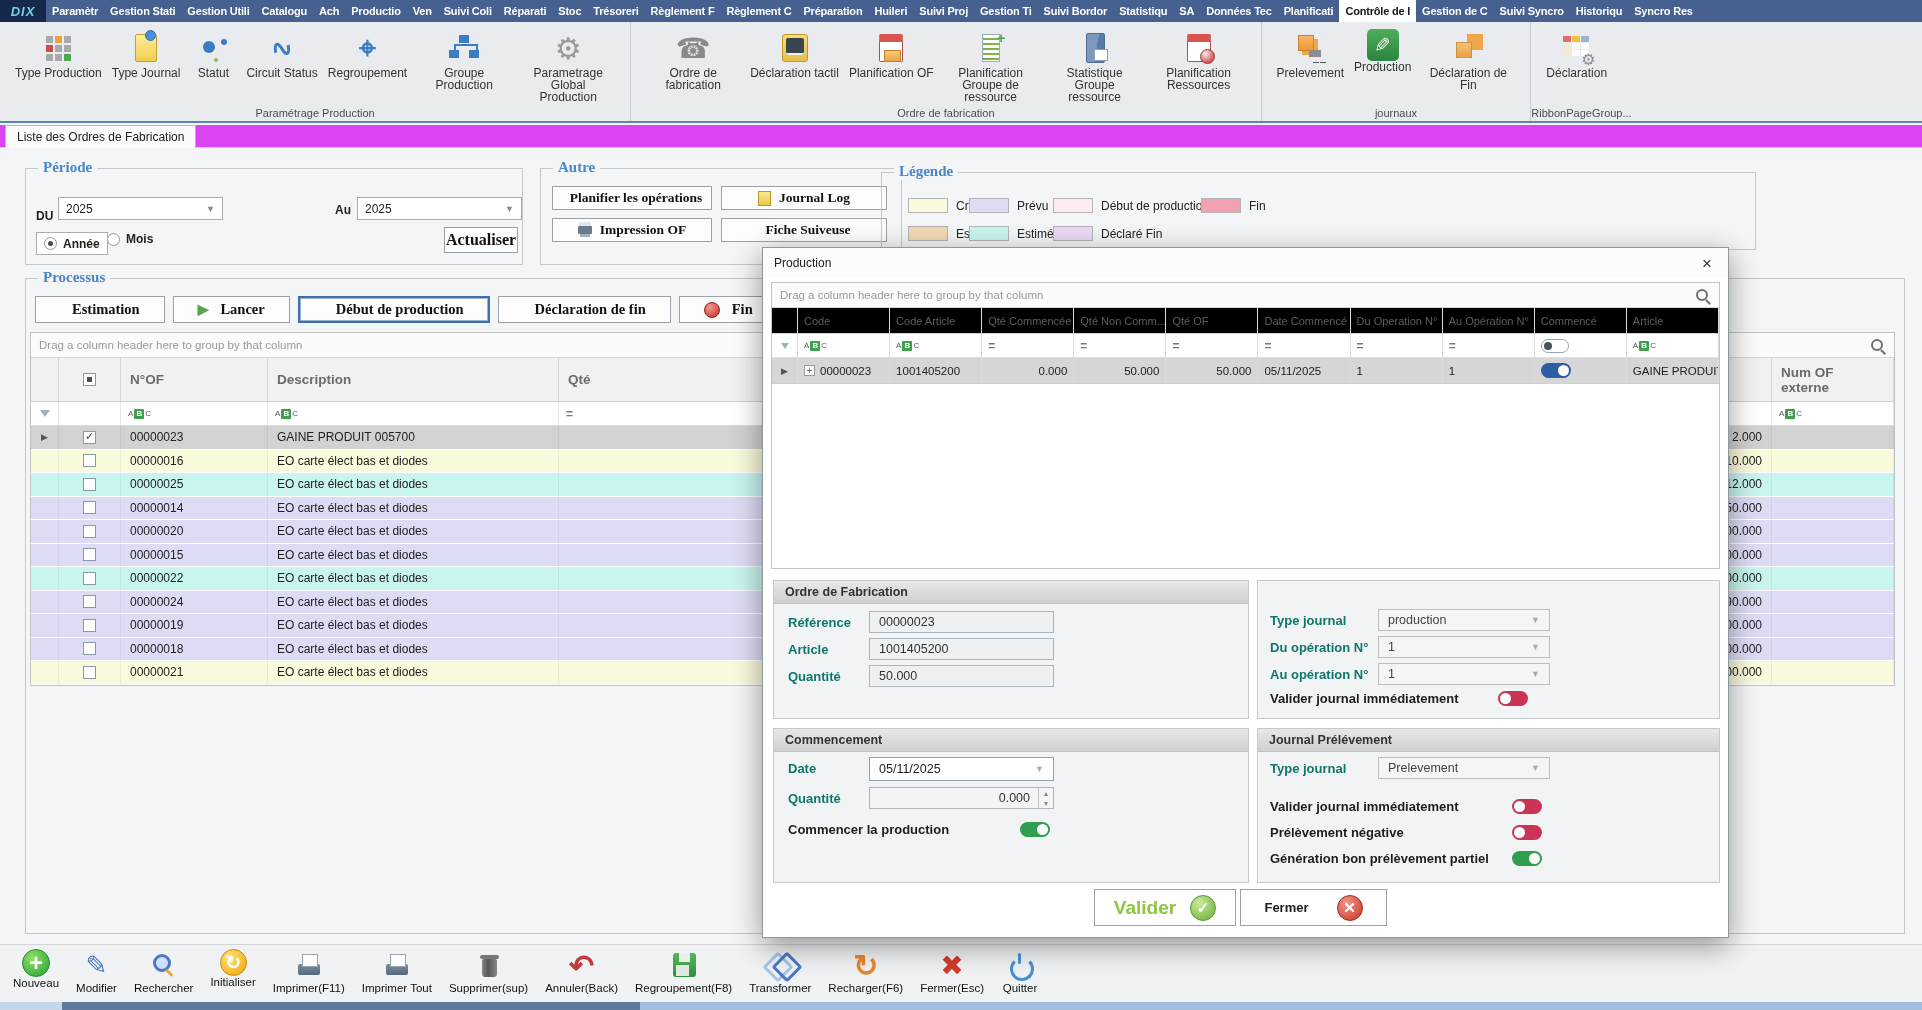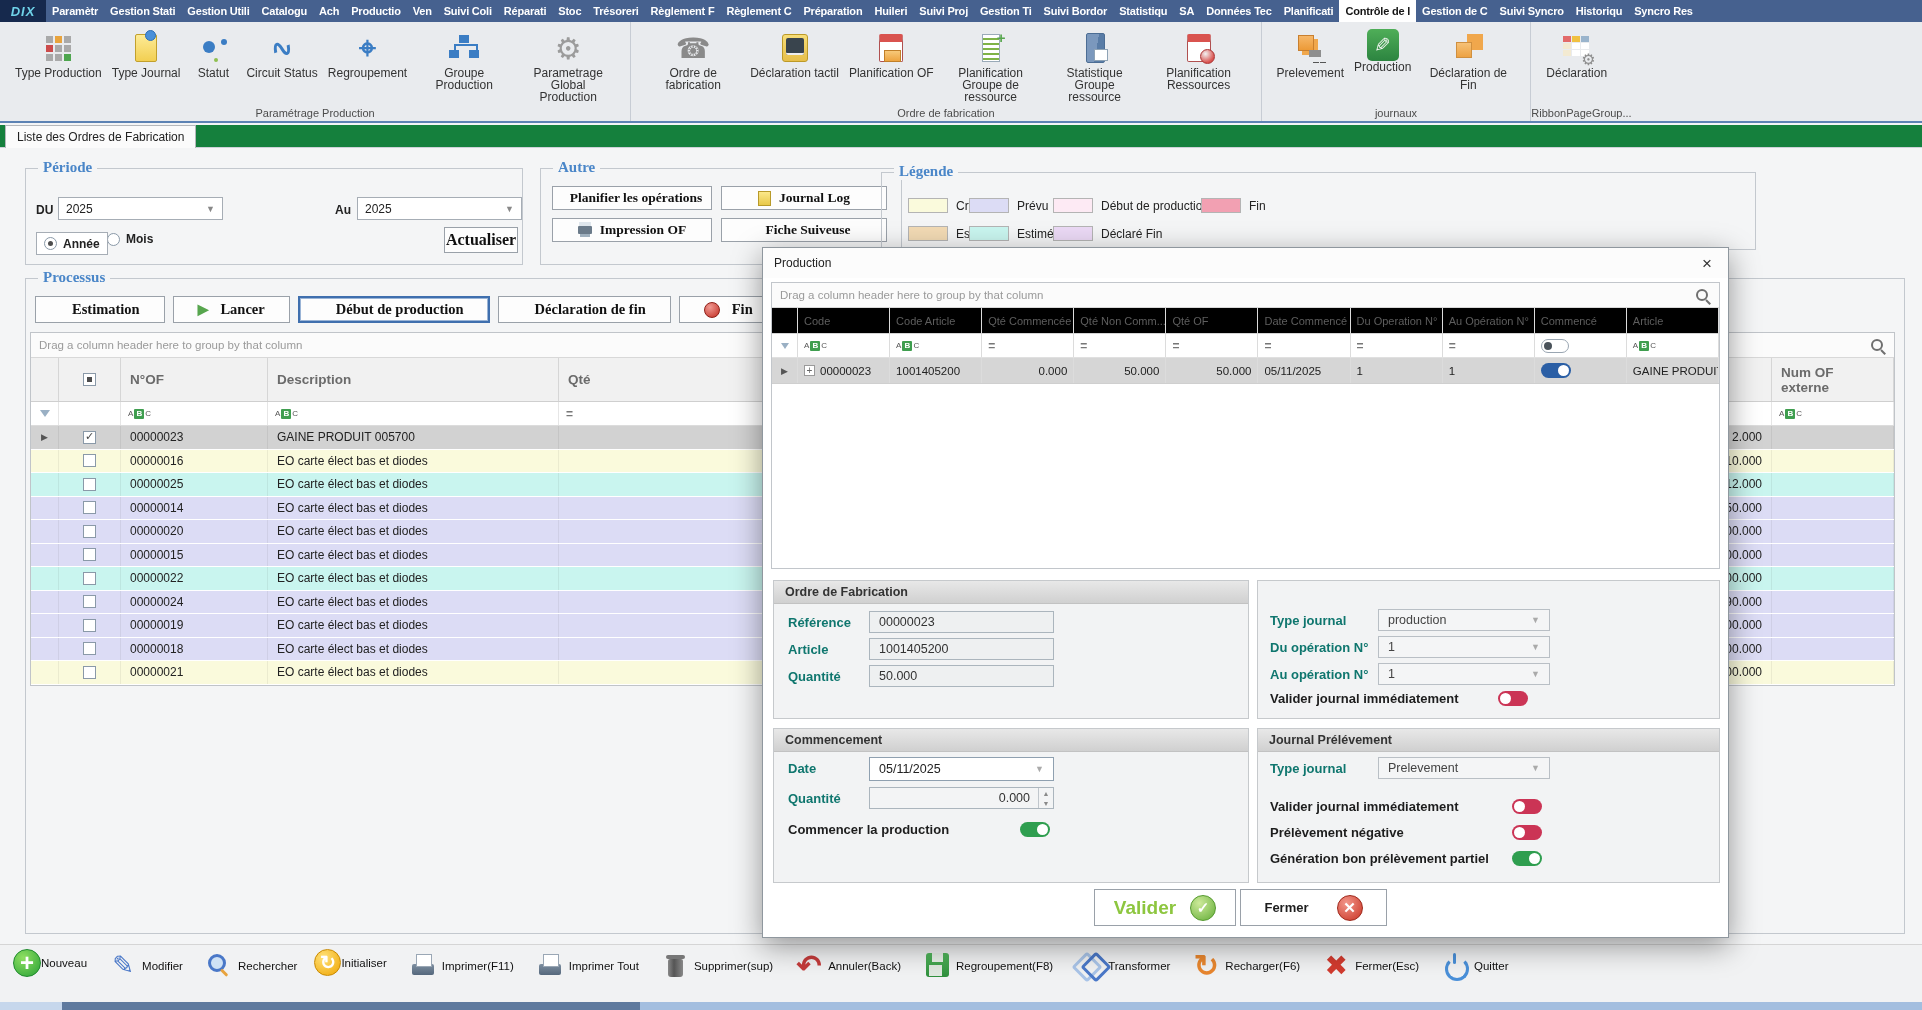--- a/index.html
+++ b/index.html
@@ -45,21 +45,21 @@
 .ic-bookchart::after{content:"";position:absolute;right:6px;bottom:6px;width:12px;height:10px;background:#fff;border:1px solid #8fa3b5}
 .ic-boxcart::before{content:"";position:absolute;left:7px;top:6px;width:14px;height:14px;background:linear-gradient(#f6b768,#ec9a37);border:1px solid #c87f2f;box-shadow:4px 4px 0 #f0a74c}
 .ic-boxcart::after{content:"";position:absolute;right:8px;bottom:10px;width:12px;height:7px;background:#8e8e8e;box-shadow:1px 9px 0 -3px #555,8px 9px 0 -3px #555}
 .ic-brush{background:linear-gradient(#4fae58,#2c8440);border-radius:5px;width:32px;height:32px}
 .ic-brush::before{content:"✎";color:#eef3ee;font-size:20px;transform:scaleX(-1)}
 .ic-boxes::before{content:"";position:absolute;left:7px;top:13px;width:14px;height:14px;background:linear-gradient(#f6c177,#eda243);border:1px solid #cf8f3f;box-shadow:11px -8px 0 #f0a74c}
 .ic-tablegear::before{content:"";position:absolute;left:5px;top:7px;width:8px;height:6px;background:#e26a6a;box-shadow:9px 0 #f0c040,18px 0 #9ab4cc,0 7px #f3ead2,9px 7px #fff,18px 7px #fff,0 14px #f3ead2,9px 14px #fff,18px 14px #fff}
 .ic-tablegear::after{content:"⚙";position:absolute;right:0;bottom:-2px;font-size:16px;color:#8f8f8f}
 
 
-.tabstrip{position:absolute;top:125px;left:0;right:0;height:23px;background:#15803d;border-bottom:1px solid #cdd2d8;z-index:3}
+.tabstrip{position:absolute;top:125px;left:0;right:0;height:23px;background:#d946ef;border-bottom:1px solid #cdd2d8;z-index:3}
 .doc-tab{position:absolute;left:5px;top:0;height:23px;background:#fbfbfb;border:1px solid #b5b8bc;border-bottom:none;padding:0 11px;font-size:12px;line-height:22px;color:#222}
 
 
 .gbox{position:absolute;border:1px solid #c3c8ce}
 .gtitle{position:absolute;top:-10px;left:12px;background:#f4f5f6;padding:0 5px;color:#4a86c8;font-weight:bold;font-size:15px;font-family:"Liberation Serif",serif}
 
 .plab{position:absolute;font-size:12px;font-weight:bold;color:#222}
 .sel{position:absolute;background:#fff;border:1px solid #a6adb5;font-size:12px;color:#222;display:flex;align-items:center;padding:0 7px;height:23px;cursor:pointer}
 .sel .arr{margin-left:auto;color:#888;font-size:9px}
 .btn{position:absolute;background:#fdfdfd;border:1px solid #9aa1a9;display:flex;align-items:center;justify-content:center;font-family:"Liberation Serif",serif;font-weight:bold;font-size:16px;color:#111;cursor:pointer}
@@ -168,21 +168,21 @@
 
 .vbtn{position:absolute;background:#fff;border:1px solid #9aa1a9;display:flex;align-items:center;justify-content:center;gap:14px;cursor:pointer}
 .vtext{font-size:19px;font-weight:bold;color:#8dc63f}
 .ftext{font-size:13px;font-weight:bold;color:#1d1d1d}
 .circ{width:26px;height:26px;border-radius:50%;display:flex;align-items:center;justify-content:center;color:#fff;font-weight:bold;font-size:15px;flex:none}
 .circ.green{background:radial-gradient(circle at 35% 30%,#cdea9a,#63ad37);border:1px solid #559a2e}
 .circ.red{background:radial-gradient(circle at 35% 30%,#f2968a,#c93323);border:1px solid #9e271a}
 
 
 .toolbar{position:absolute;left:0;right:0;bottom:8px;height:58px;background:#f1f2f3;border-top:1px solid #d5d5d5;display:flex;align-items:flex-start;padding:3px 6px 0;gap:3px;z-index:6}
-.titem{display:flex;flex-direction:row;align-items:center;padding:1px 7px;cursor:pointer}
+.titem{display:flex;flex-direction:column;align-items:center;padding:1px 7px;cursor:pointer}
 .ticon{height:33px;width:38px;display:flex;align-items:center;justify-content:center;position:relative}
 .tlabel{font-size:11.5px;color:#111;white-space:nowrap}
 .tic-plus{width:28px;height:28px;border-radius:50%;background:radial-gradient(circle at 35% 30%,#8fdf62,#28a135);border:1px solid #1f8a2c}
 .tic-plus::before{content:"+";color:#fff;font-size:24px;font-weight:bold;display:flex;align-items:center;justify-content:center;height:100%;line-height:24px}
 .tic-edit::before{content:"✎";font-size:26px;color:#4a78c8}
 .tic-search::before{content:"";position:absolute;left:8px;top:5px;width:12px;height:12px;border:3px solid #4a78c8;border-radius:50%;background:#cfe2f5}
 .tic-search::after{content:"";position:absolute;left:21px;top:19px;width:9px;height:3px;background:#e8a33d;transform:rotate(45deg);transform-origin:left center;border-radius:2px}
 .tic-init{width:27px;height:27px;border-radius:50%;background:radial-gradient(circle at 35% 30%,#ffe27a,#efa400);border:1px solid #c98a00}
 .tic-init::before{content:"↻";color:#fff;font-size:19px;font-weight:bold;display:flex;align-items:center;justify-content:center;height:100%}
 .tic-print::before{content:"";position:absolute;left:8px;bottom:7px;width:22px;height:11px;background:linear-gradient(#7d8ea0,#55687c);border-radius:2px}
@@ -339,21 +339,21 @@
     </div>
   </div>
 
   <div class="tabstrip">
     <div class="doc-tab">Liste des Ordres de Fabrication</div>
   </div>
 
   <div class="gbox" style="left:25px;top:168px;width:498px;height:97px">
     <span class="gtitle">Période</span>
   </div>
-  <span class="plab" style="left:36px;top:203px">DU</span>
+  <span class="plab" style="left:36px;top:209px">DU</span>
   <div class="sel" style="left:58px;top:197px;width:165px">
     <span>2025</span>
     <span class="arr">▼</span>
   </div>
   <span class="plab" style="left:335px;top:203px">Au</span>
   <div class="sel" style="left:357px;top:197px;width:165px">
     <span>2025</span>
     <span class="arr">▼</span>
   </div>
   <div class="radios" style="left:36px;top:232px">

